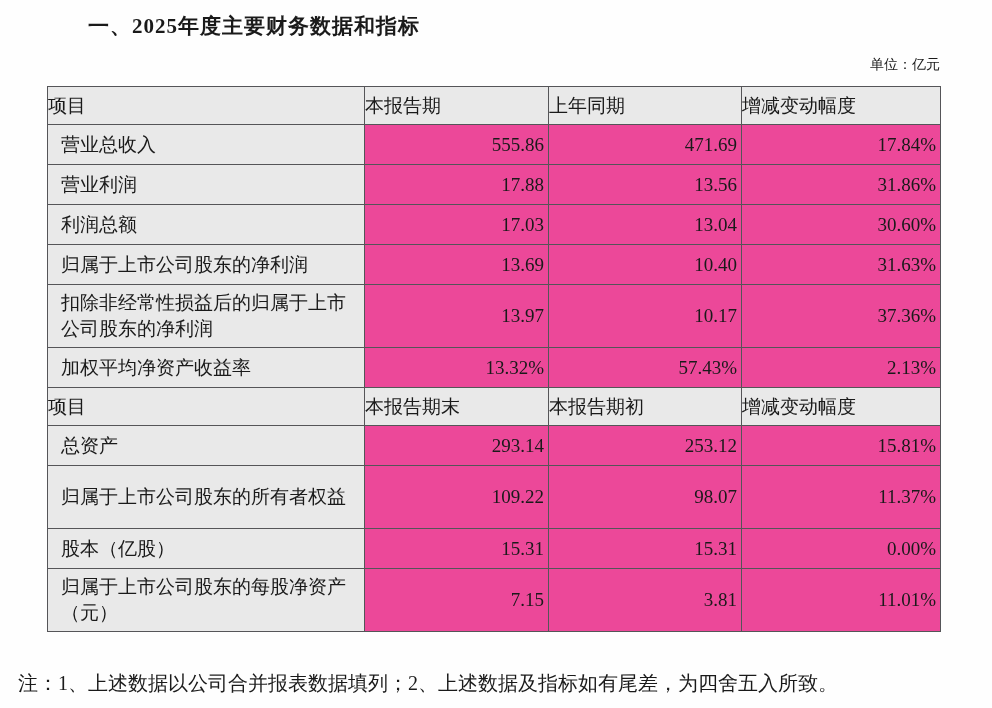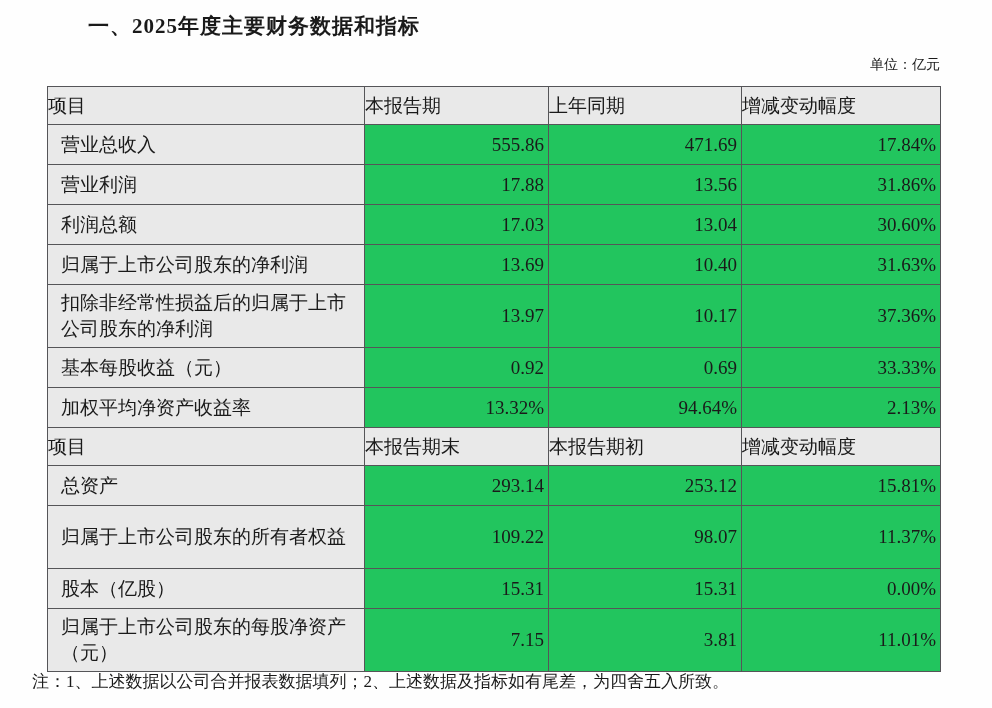--- a/index.html
+++ b/index.html
@@ -51,31 +51,30 @@
     font-size: 19px;
   }
   td.item {
     background: #e9e9e9;
     text-align: left;
     padding-left: 13px;
     padding-right: 10px;
     line-height: 1.35;
   }
   td.val {
-    background: #22c55e;
+    background: #ec4899;
     text-align: right;
     padding-right: 4px;
   }
   .note {
     position: absolute;
     left: 18px;
     top: 670px;
-    font-size: 17px;
+    font-size: 20px;
     white-space: nowrap;
-    margin-left: 14px;
   }
 </style>
 </head>
 <body>
 
 <div class="page">
 
   <h1 class="title">一、2025年度主要财务数据和指标</h1>
 
   <div class="unit">单位：亿元</div>
@@ -123,31 +122,25 @@
         <td class="val">31.63%</td>
       </tr>
 
       <tr class="drow">
         <td class="item">扣除非经常性损益后的归属于上市公司股东的净利润</td>
         <td class="val">13.97</td>
         <td class="val">10.17</td>
         <td class="val">37.36%</td>
       </tr>
 
-      <tr class="srow">
-        <td class="item">基本每股收益（元）</td>
-        <td class="val">0.92</td>
-        <td class="val">0.69</td>
-        <td class="val">33.33%</td>
-      </tr>
 
       <tr class="srow">
         <td class="item">加权平均净资产收益率</td>
         <td class="val">13.32%</td>
-        <td class="val">94.64%</td>
+        <td class="val">57.43%</td>
         <td class="val">2.13%</td>
       </tr>
 
       <tr class="hrow">
         <th class="hd">项目</th>
         <th class="hd">本报告期末</th>
         <th class="hd">本报告期初</th>
         <th class="hd">增减变动幅度</th>
       </tr>
 

